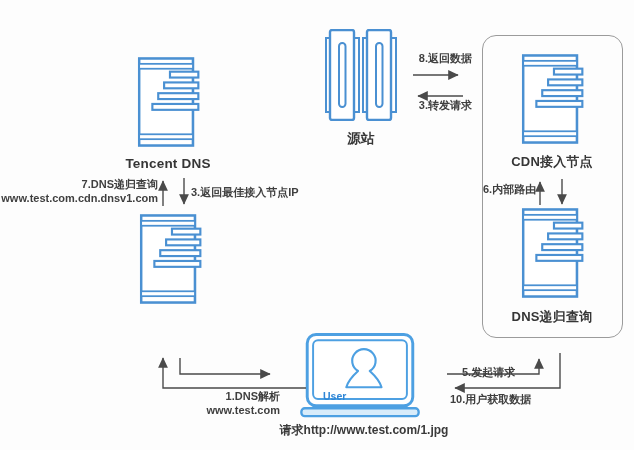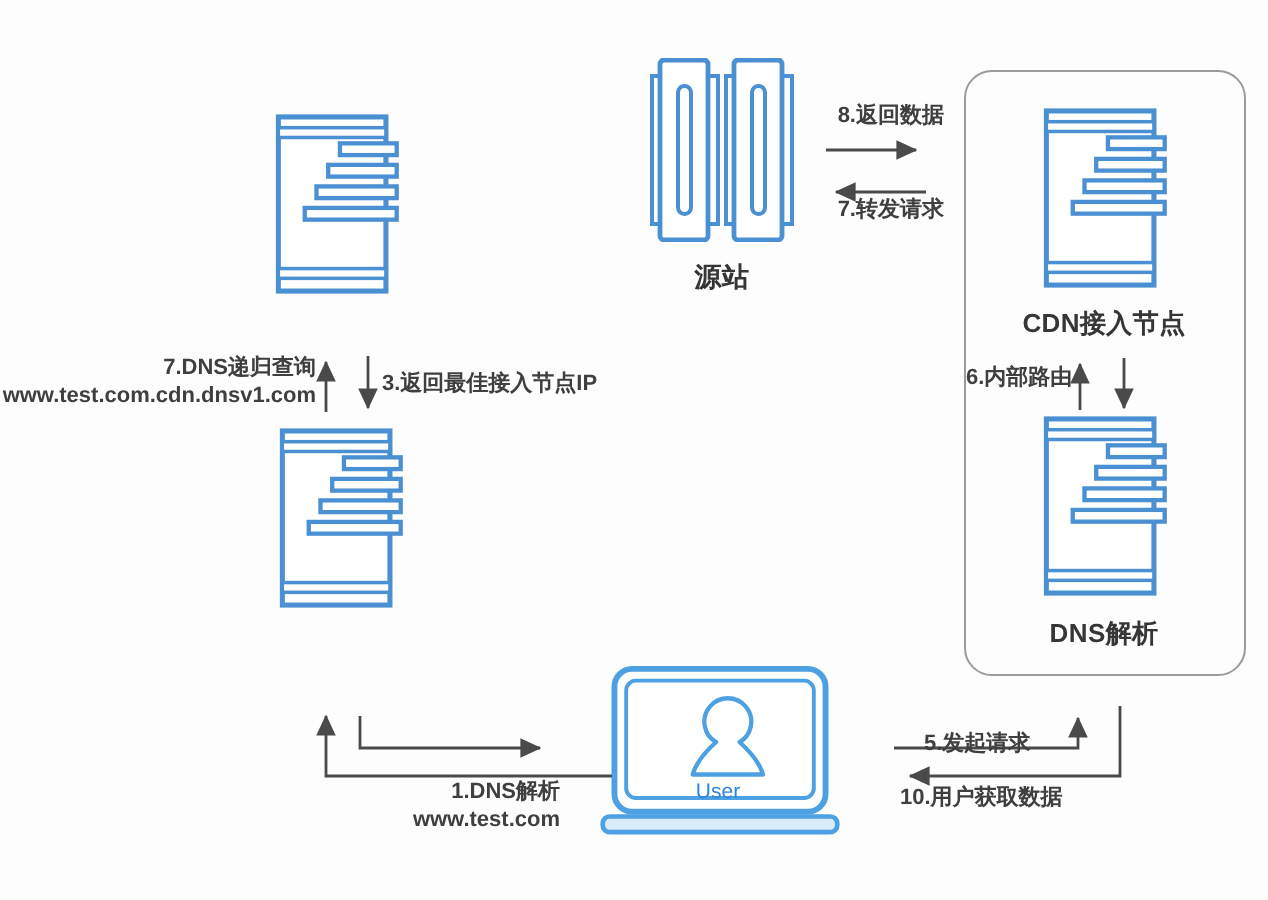--- a/index.html
+++ b/index.html
@@ -9,21 +9,21 @@
   }
   .abs{position:absolute;}
   .node-label{font-size:13.5px;font-weight:bold;color:#363636;text-align:center;letter-spacing:.2px;}
   .step-label{font-size:11px;font-weight:600;color:#3f3f3f;line-height:13.5px;white-space:nowrap;}
   .pre{white-space:pre-line;}
   .center{text-align:right;}
   .cdn-container{
     left:482px;top:35px;width:139px;height:301px;
     border:1.6px solid #9b9b9b;border-radius:14px;background:transparent;
   }
-  .user-label{font-size:10.5px;font-weight:400;color:#2f86d6;text-align:center;}
+  .user-label{font-size:10.5px;font-weight:700;color:#2f86d6;}
   .request-label{font-size:12px;font-weight:600;color:#3a3a3a;text-align:center;}
   svg{display:block;}
   .overlay{left:0;top:0;pointer-events:none;}
 </style>
 </head>
 <body>
 
 <div class="stage">
 
   <svg width="0" height="0" style="position:absolute">
@@ -97,29 +97,31 @@
       <polyline points="306,388 163,388 163,358" marker-end="url(#ah)"></polyline>
 
       <polyline points="180,358 180,374 270,374" marker-end="url(#ah)"></polyline>
 
       <polyline points="447,374 539,374 539,359" marker-end="url(#ah)"></polyline>
 
       <polyline points="560,353 560,388 455,388" marker-end="url(#ah)"></polyline>
     </g>
   </svg>
 
+  <div class="abs node-label" style="left:103px;top:156px;width:130px">Tencent DNS</div>
   <div class="abs node-label" style="left:321px;top:130px;width:80px">源站</div>
   <div class="abs node-label" style="left:496px;top:153px;width:112px;font-size:13px">CDN接入节点</div>
-  <div class="abs node-label" style="left:494px;top:308px;width:116px;font-size:13px">DNS解析</div>
+  <div class="abs node-label" style="left:494px;top:308px;width:116px;font-size:13px">DNS递归查询</div>
   <div class="abs user-label" style="left:323px;top:390px;width:72px">User</div>
+  <div class="abs request-label" style="left:254px;top:422px;width:220px">请求http://www.test.com/1.jpg</div>
 
   <div class="abs step-label pre center" style="left:0;top:178px;width:158px;white-space:pre-line">7.DNS递归查询
 www.test.com.cdn.dnsv1.com</div>
   <div class="abs step-label" style="left:191px;top:186px">3.返回最佳接入节点IP</div>
   <div class="abs step-label center" style="left:404px;top:52px;width:68px">8.返回数据</div>
-  <div class="abs step-label center" style="left:404px;top:99px;width:68px">7.转发请求</div>
+  <div class="abs step-label center" style="left:404px;top:99px;width:68px">3.转发请求</div>
   <div class="abs step-label" style="left:483px;top:183px">6.内部路由</div>
   <div class="abs step-label pre center" style="left:175px;top:390px;width:105px;white-space:pre-line">1.DNS解析
 www.test.com</div>
   <div class="abs step-label" style="left:462px;top:366px">5.发起请求</div>
   <div class="abs step-label" style="left:450px;top:393px">10.用户获取数据</div>
 
 </div>
 
 </body></html>

